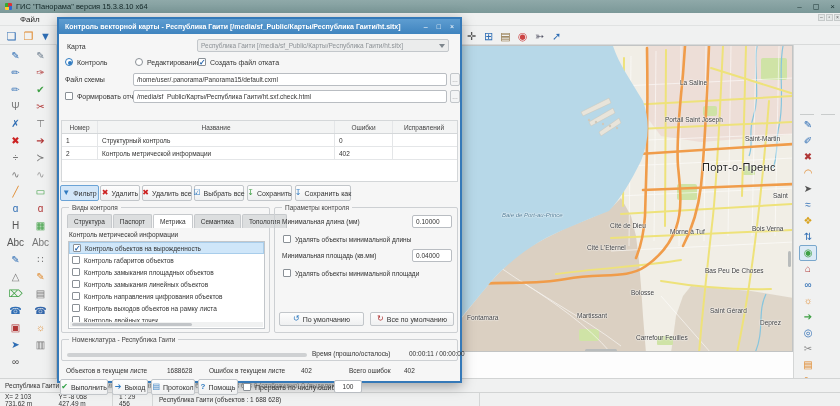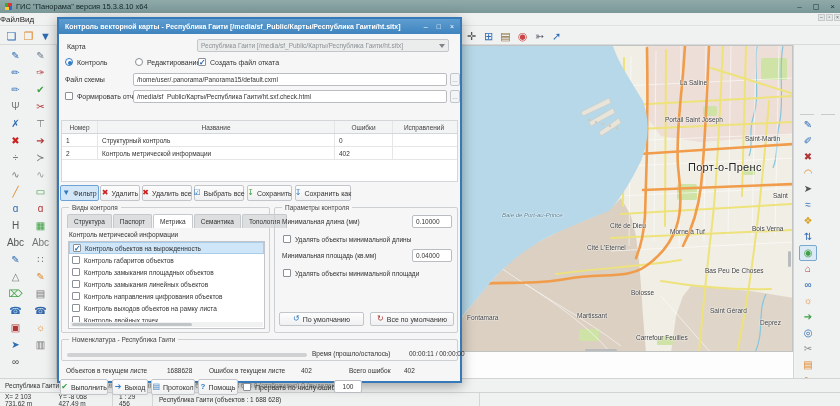--- a/index.html
+++ b/index.html
@@ -6,21 +6,21 @@
   html,body{width:840px;height:406px;overflow:hidden}
   body{font-family:"Liberation Sans",sans-serif;background:#e9ecec;position:relative}
   #app{position:absolute;inset:0}
 
   
   #titlebar{position:absolute;left:0;top:0;width:840px;height:13px;background:linear-gradient(#8fa9a9,#7b9898);color:#132727;display:flex;align-items:center;padding:0 5px;font-size:7.5px}
   #app-logo{width:7px;height:7px;margin-right:4px;border-radius:1px;background:conic-gradient(#d33 0 25%,#36c 0 50%,#fc3 0 75%,#3a3 0);flex:0 0 auto}
   #titlebar .spacer{flex:1}
   .winctl{margin-left:11px;font-size:8px;color:#18302f;cursor:default}
   #menubar{position:absolute;left:0;top:13px;width:840px;height:13px;background:#f0f1f1;border-bottom:1px solid #e0e2e2;display:flex;align-items:center;font-size:8px;color:#222}
-  .menuitem{padding:0 0}
+  .menuitem{padding:0 20px}
   #toolbar-top{position:absolute;left:0;top:26px;width:840px;height:19px;background:#f0f1f1;border-bottom:1px solid #d8dada}
   .ticon{display:inline-flex;align-items:center;justify-content:center;width:17px;height:17px;font-size:11px;line-height:1;margin-top:1px}
   #tb-left{position:absolute;left:3px;top:0}
   #tb-right{position:absolute;left:463px;top:0}
   #mdi-ctl{position:absolute;left:818px;top:14px;display:flex;gap:1px;z-index:3}
   .mdibox{width:7px;height:7px;background:#e3e6e6;border:1px solid #c6caca;font-size:5px;line-height:5px;text-align:center;color:#555}
 
   
   #left-toolbar{position:absolute;left:0;top:45px;width:57px;height:333px;background:#f0f1f1;border-right:1px solid #d4d6d6;display:grid;grid-template-columns:1fr 1fr;align-content:start;padding:2px 3px}
   .ltool{display:flex;align-items:center;justify-content:center;height:17px;font-size:10px;line-height:1}
@@ -225,21 +225,21 @@
           <circle cx="135" cy="76" r="1.2"></circle>
           <circle cx="142" cy="78" r="1.2"></circle>
         <circle cx="149" cy="80" r="1.2"></circle>
           <circle cx="156" cy="82" r="1.2"></circle>
       </g>
     </svg>
     <div id="map-labels">
         <span class="maplabel town" style="left: 219px; top: 33px;">La Saline</span>
         <span class="maplabel town" style="left: 204px; top: 70px;">Portail Saint Joseph</span>
         <span class="maplabel town" style="left: 284px; top: 89px;">Saint-Martin</span>
-        <span class="maplabel city" style="left: 227px; top: 115px;">Порт-о-Пренс</span>
+        <span class="maplabel city" style="left: 241px; top: 115px;">Порт-о-Пренс</span>
         <span class="maplabel town" style="left: 312px; top: 146px;">Saint</span>
         <span class="maplabel town" style="left: 209px; top: 182px;">Morne à Tuf</span>
         <span class="maplabel town" style="left: 291px; top: 179px;">Bois Verna</span>
         <span class="maplabel water" style="left: 41px; top: 166px;">Baie de Port-au-Prince</span>
         <span class="maplabel town" style="left: 149px; top: 176px;">Cité de Dieu</span>
         <span class="maplabel town" style="left: 126px; top: 198px;">Cité L'Eternel</span>
         <span class="maplabel town" style="left: 170px; top: 243px;">Bolosse</span>
         <span class="maplabel town" style="left: 244px; top: 221px;">Bas Peu De Choses</span>
         <span class="maplabel town" style="left: 249px; top: 261px;">Saint Gérard</span>
         <span class="maplabel town" style="left: 299px; top: 273px;">Deprez</span>

